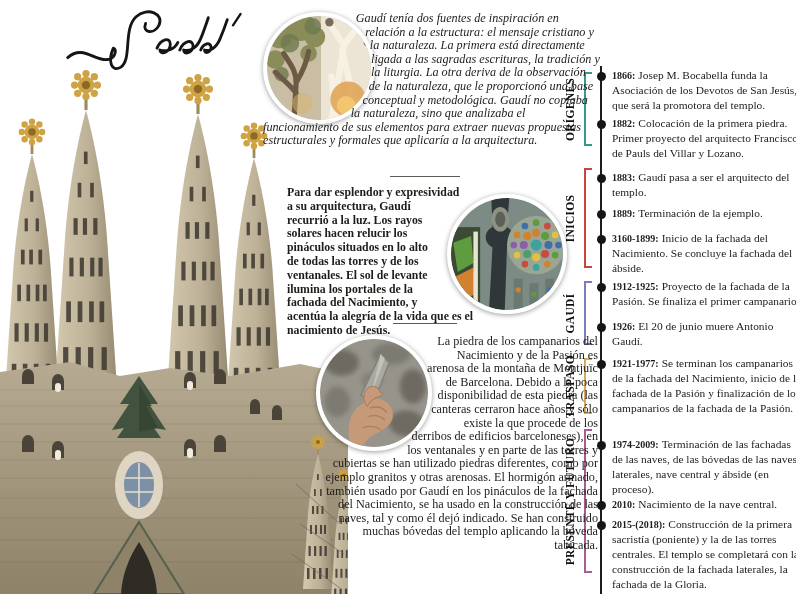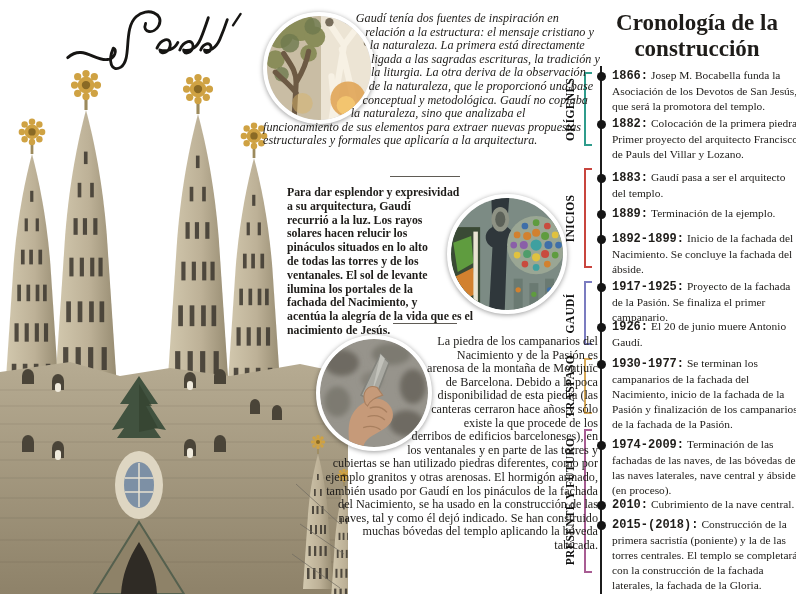--- a/index.html
+++ b/index.html
@@ -28,21 +28,21 @@
   .hr{position:absolute;height:1px;background:#5f5b55;z-index:5;}
   #hr-1{left:390px;top:176px;width:70px;}
   #hr-2{left:393px;top:323px;width:64px;}
 
   
   .tl-title{position:absolute;left:598px;top:10px;width:198px;text-align:center;
             font-weight:700;font-size:23px;line-height:26px;z-index:4;}
   .tl-axis{position:absolute;left:600px;top:66px;width:2px;height:528px;background:#1c1c1c;z-index:2;}
   .tl-dot{position:absolute;left:597px;width:9px;height:9px;border-radius:50%;background:#151515;z-index:3;}
   .event{position:absolute;left:612px;width:190px;font-size:11.4px;line-height:15px;z-index:4;}
-  .event b{margin-right:3px;font-size:12px;font-family:Liberation Mono, monospace;}
+  .event b{margin-right:3px;font-size:10px;}
 
   .era-bracket{position:absolute;left:584px;width:8px;border-left:2px solid currentColor;z-index:3;}
   .era-bracket::before,.era-bracket::after{content:"";position:absolute;left:0;width:6px;border-top:2px solid currentColor;}
   .era-bracket::before{top:0;}
   .era-bracket::after{bottom:0;}
   .era-label{position:absolute;width:150px;height:15px;text-align:center;font-weight:700;
              font-size:11.5px;letter-spacing:.3px;transform:rotate(-90deg);z-index:3;color:#111;}
 </style>
 </head>
 <body>
@@ -290,24 +290,20 @@
             <path d="M46,64 C52,62 58,63 62,68"></path>
               <path d="M44,72 C50,70 56,71 60,75"></path>
               <path d="M40,82 C46,80 52,81 56,84"></path>
           </g>
         </g>
       </svg>
     </div>
     <span>La piedra de los campanarios del Nacimiento y de la Pasión es arenosa de la montaña de Montjuïc de Barcelona. Debido a la poca disponibilidad de esta piedra (las canteras cerraron hace años y sólo existe la que procede de los derribos de edificios barceloneses), en los ventanales y en parte de las torres y cubiertas se han utilizado piedras diferentes, como por ejemplo granitos y otras arenosas. El hormigón armado, también usado por Gaudí en los pináculos de la fachada del Nacimiento, se ha usado en la construcción de las naves, tal y como él dejó indicado. Se han construido muchas bóvedas del templo aplicando la bóveda tabicada.</span>
   </div>
 
-  <div class="tl-title">
-    <div>Cronología de la</div>
-    <div>construcción</div>
-  </div>
 
   <div class="tl-axis"></div>
   <div class="tl-dot" style="top:72px"></div>
   <div class="tl-dot" style="top:120px"></div>
   <div class="tl-dot" style="top:174px"></div>
   <div class="tl-dot" style="top:210px"></div>
   <div class="tl-dot" style="top:235px"></div>
   <div class="tl-dot" style="top:283px"></div>
   <div class="tl-dot" style="top:323px"></div>
   <div class="tl-dot" style="top:360px"></div>
@@ -324,21 +320,21 @@
   <div class="era-label" style="left:496px;top:102px">ORÍGENES</div>
   <div class="era-label" style="left:496px;top:211px">INICIOS</div>
   <div class="era-label" style="left:496px;top:306px">GAUDÍ</div>
   <div class="era-label" style="left:496px;top:379px">TRASPASO</div>
   <div class="era-label" style="left:496px;top:494px">PRESENTE Y FUTURO</div>
 
   <div class="event" style="top:68px"><b>1866:</b><span>Josep M. Bocabella funda la Asociación de los Devotos de San Jesús, que será la promotora del templo.</span></div>
   <div class="event" style="top:116px"><b>1882:</b><span>Colocación de la primera piedra. Primer proyecto del arquitecto Francisco de Pauls del Villar y Lozano.</span></div>
   <div class="event" style="top:170px"><b>1883:</b><span>Gaudí pasa a ser el arquitecto del templo.</span></div>
   <div class="event" style="top:206px"><b>1889:</b><span>Terminación de la ejemplo.</span></div>
-  <div class="event" style="top:231px"><b>1892-1899:</b><span>Inicio de la fachada del Nacimiento. Se concluye la fachada del ábside.</span></div>
-  <div class="event" style="top:279px"><b>1917-1925:</b><span>Proyecto de la fachada de la Pasión. Se finaliza el primer campanario.</span></div>
+  <div class="event" style="top:231px"><b>3160-1899:</b><span>Inicio de la fachada del Nacimiento. Se concluye la fachada del ábside.</span></div>
+  <div class="event" style="top:279px"><b>1912-1925:</b><span>Proyecto de la fachada de la Pasión. Se finaliza el primer campanario.</span></div>
   <div class="event" style="top:319px"><b>1926:</b><span>El 20 de junio muere Antonio Gaudí.</span></div>
-  <div class="event" style="top:356px"><b>1930-1977:</b><span>Se terminan los campanarios de la fachada del Nacimiento, inicio de la fachada de la Pasión y finalización de los campanarios de la fachada de la Pasión.</span></div>
+  <div class="event" style="top:356px"><b>1921-1977:</b><span>Se terminan los campanarios de la fachada del Nacimiento, inicio de la fachada de la Pasión y finalización de los campanarios de la fachada de la Pasión.</span></div>
   <div class="event" style="top:437px"><b>1974-2009:</b><span>Terminación de las fachadas de las naves, de las bóvedas de las naves laterales, nave central y ábside (en proceso).</span></div>
-  <div class="event" style="top:497px"><b>2010:</b><span>Cubrimiento de la nave central.</span></div>
+  <div class="event" style="top:497px"><b>2010:</b><span>Nacimiento de la nave central.</span></div>
   <div class="event" style="top:517px"><b>2015-(2018):</b><span>Construcción de la primera sacristía (poniente) y la de las torres centrales. El templo se completará con la construcción de la fachada laterales, la fachada de la Gloria.</span></div>
 
 </div>
 
 </body></html>

